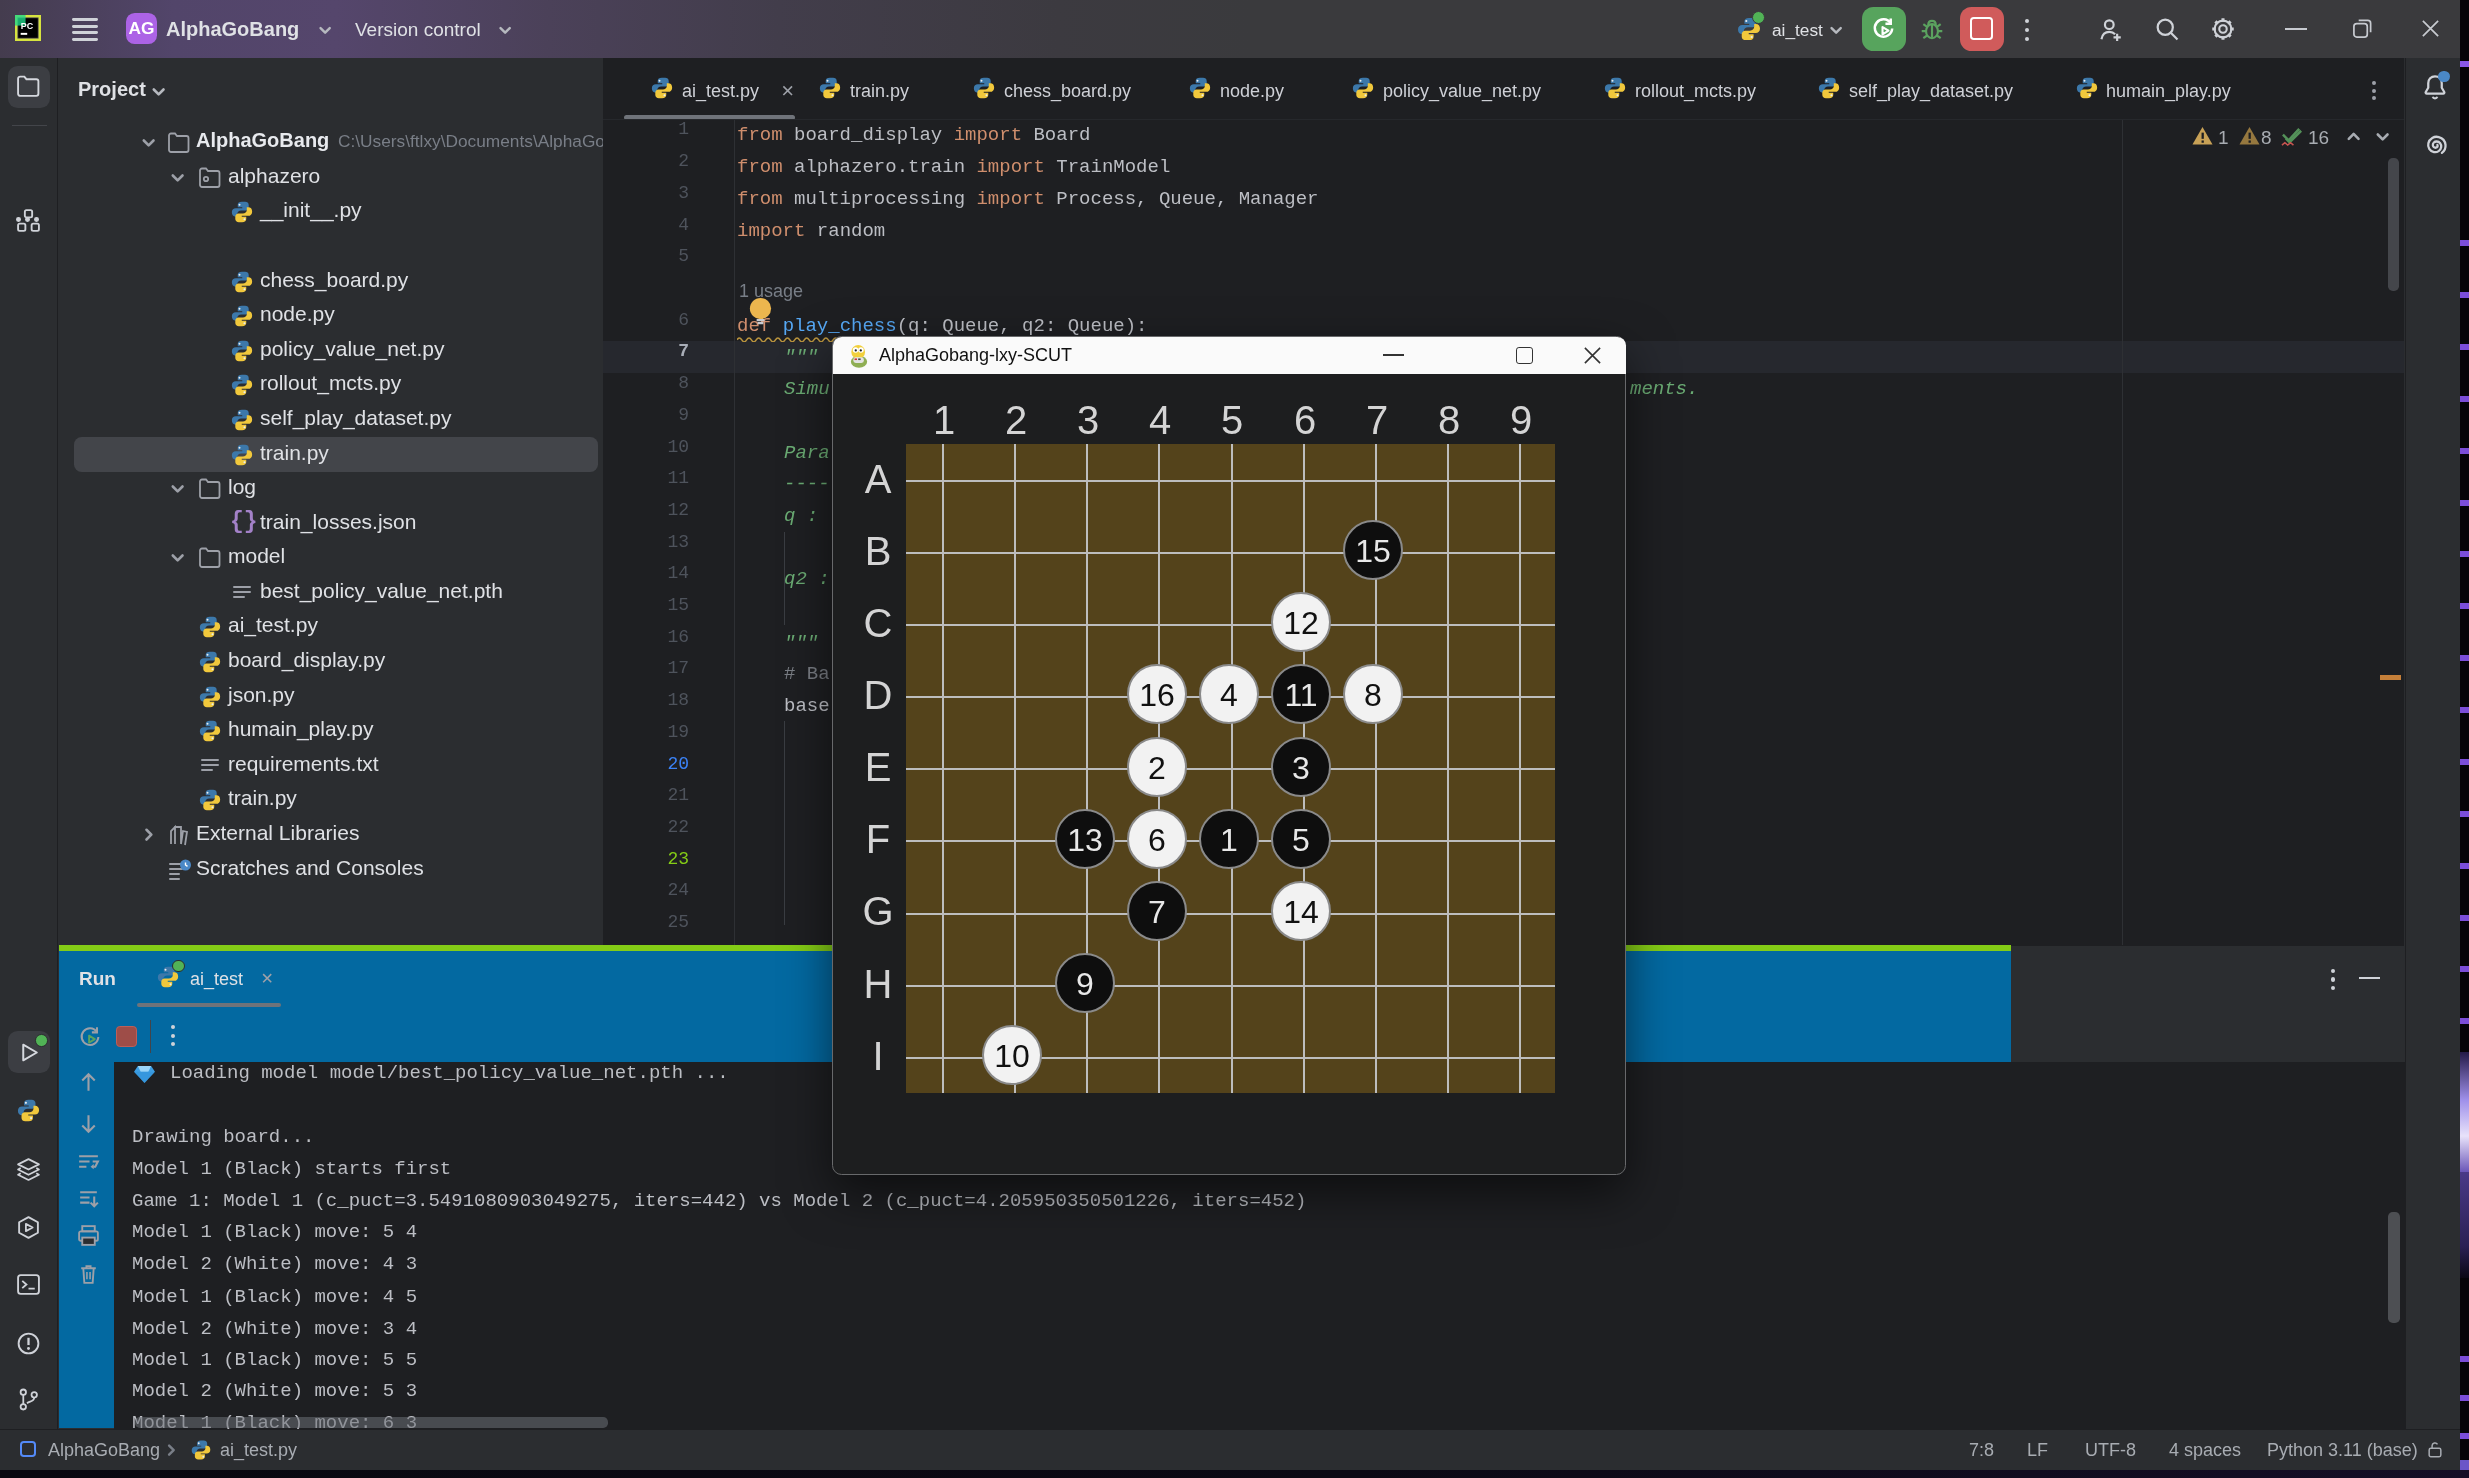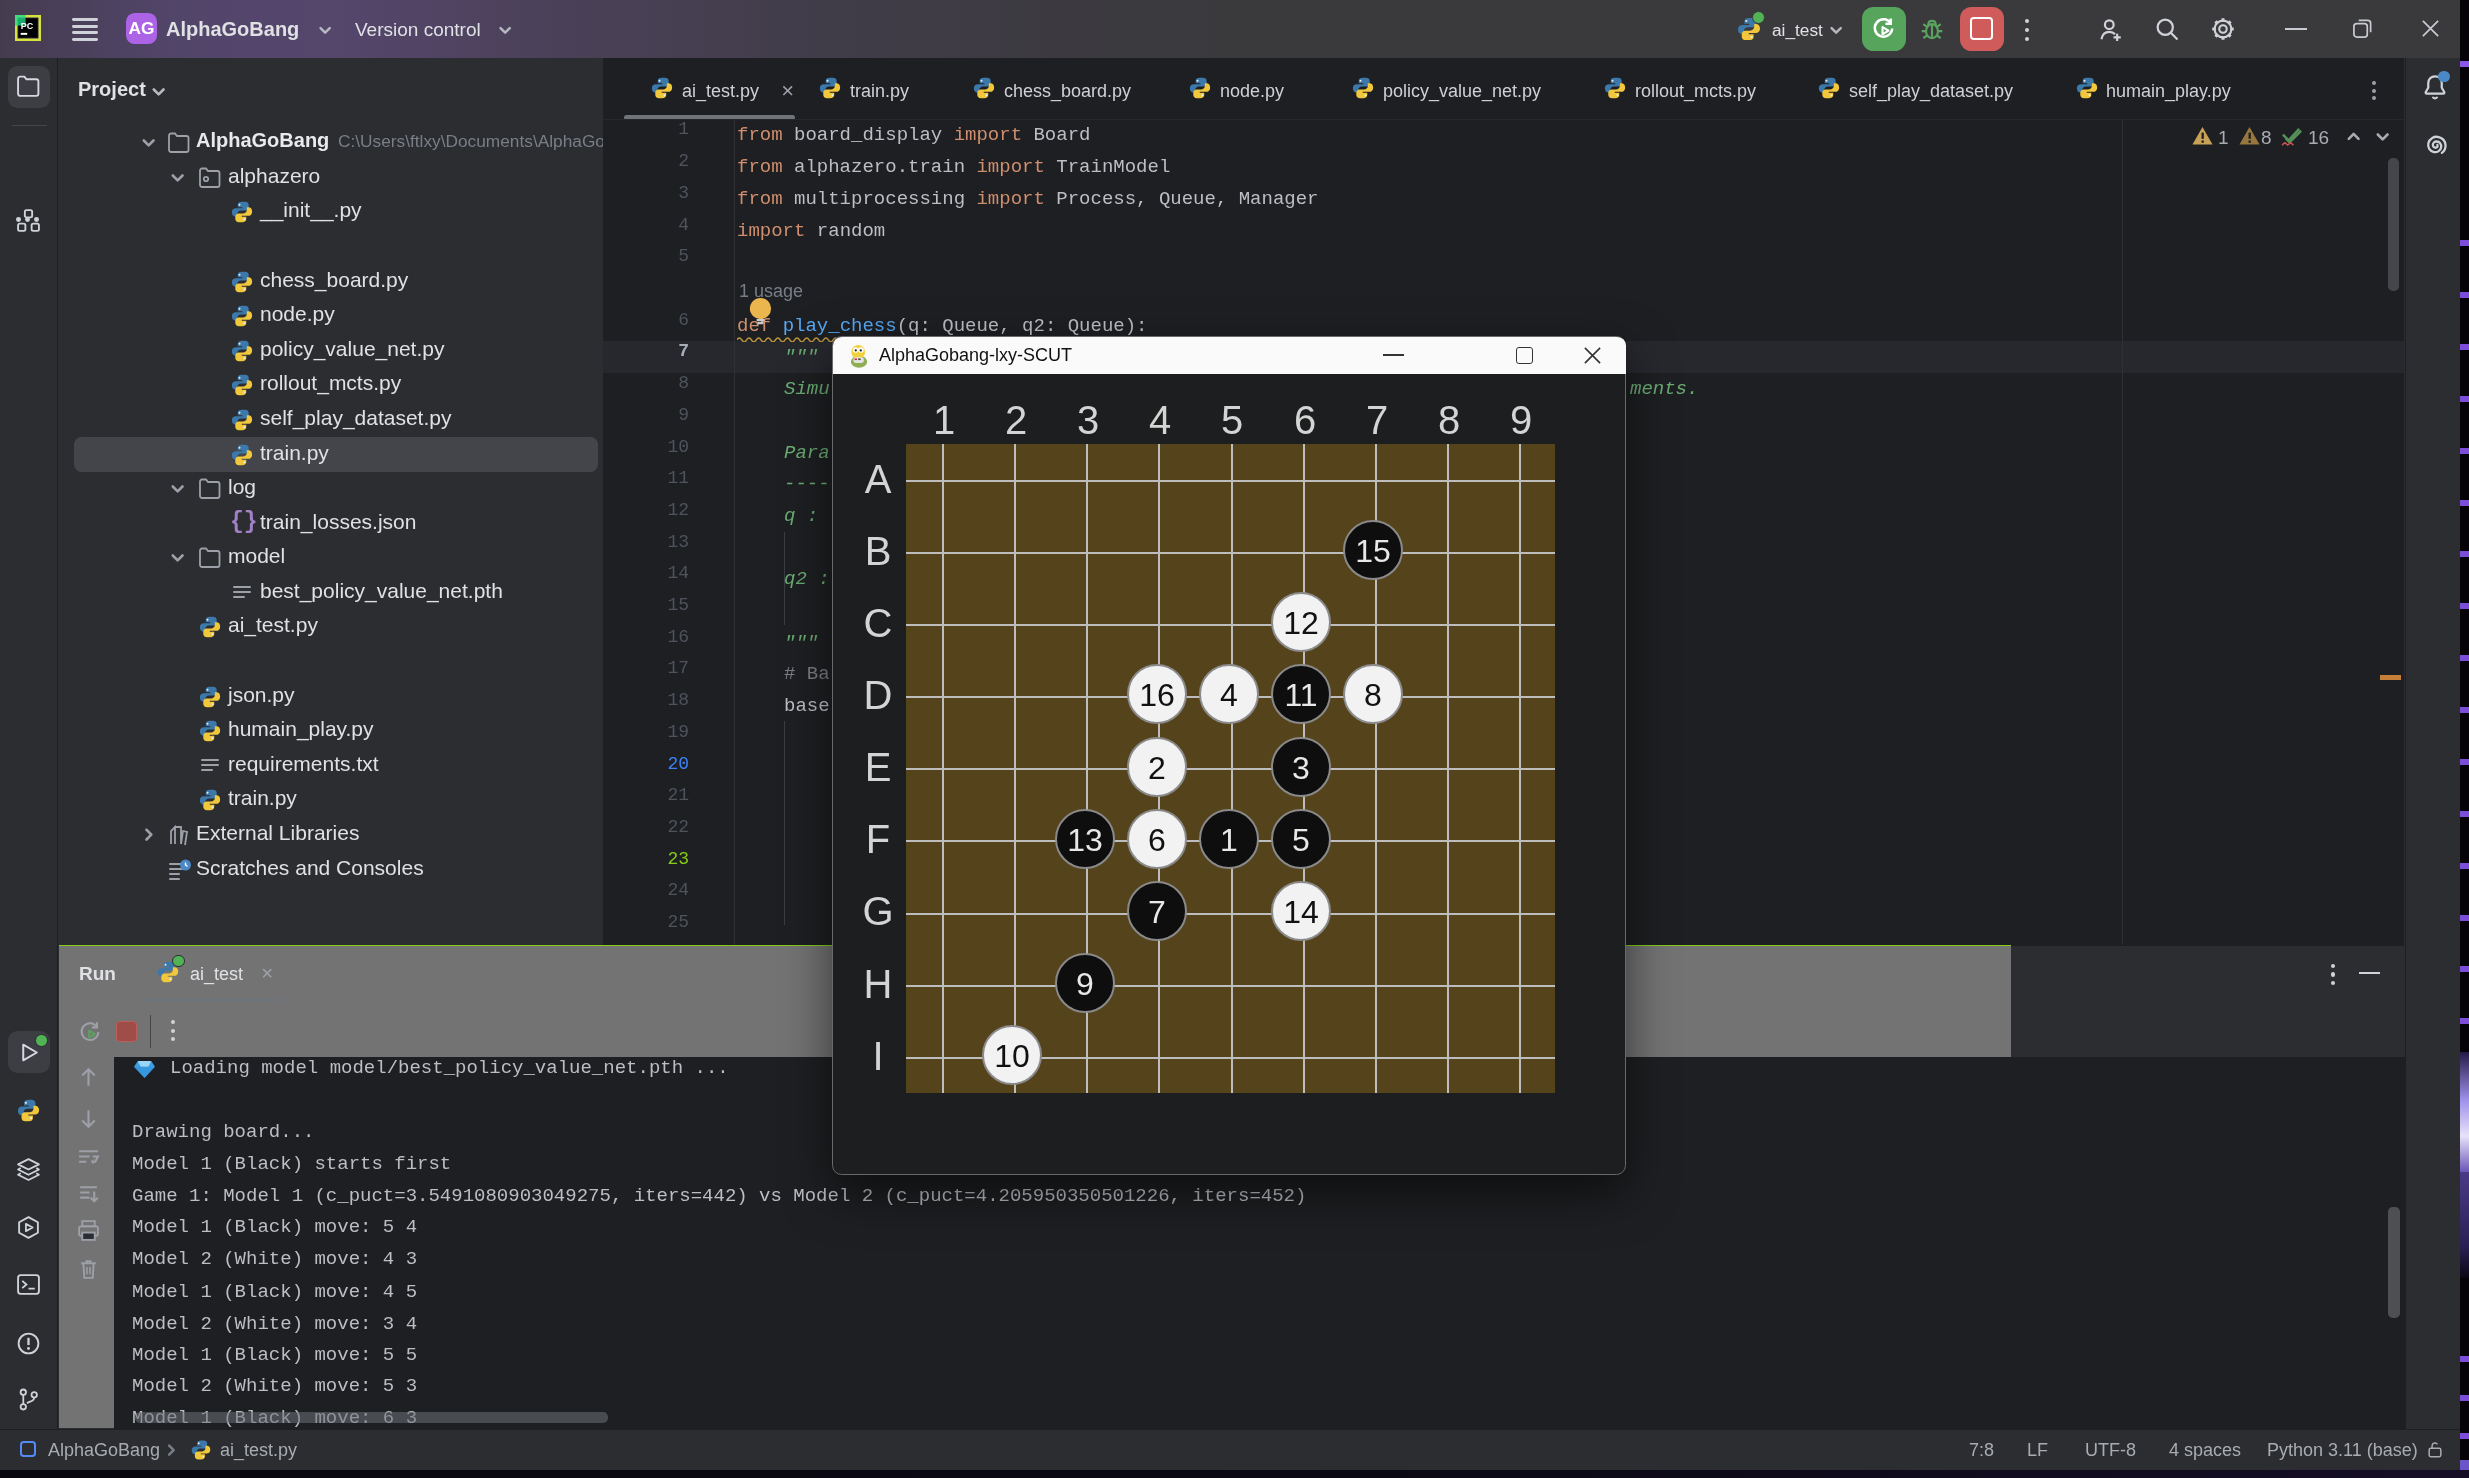--- a/index.html
+++ b/index.html
@@ -4,21 +4,21 @@
 html,body{width:2470px;height:1479px;background:#06040c;overflow:hidden}
 body{font-family:"Liberation Sans",sans-serif;position:relative}
 .abs{position:absolute}
 #ide{position:absolute;left:0;top:0;width:2460px;height:1470px;background:#2B2D30;overflow:hidden}
 #titlebar{position:absolute;left:0;top:0;width:2460px;height:58px;
 background:linear-gradient(90deg,#443C4E 0px,#52456A 173px,#55466C 336px,#4B4159 548px,#423D4B 778px,#3C3A40 1057px,#3A3A3D 1249px,#3A3A3D 2460px);}
 #leftbar{position:absolute;left:0;top:58px;width:58px;height:1371px;background:#2B2D30;border-right:1px solid #1E1F22}
 #project{position:absolute;left:59px;top:58px;width:545px;height:888px;background:#2B2D30}
 #editor{position:absolute;left:603px;top:58px;width:1801px;height:888px;background:#1E1F22}
 #rightbar{position:absolute;left:2405px;top:58px;width:56px;height:1371px;background:#2B2D30;border-left:1px solid #1E1F22}
-#runpanel{position:absolute;left:59px;top:945px;width:1952px;height:483px;background:#737373;border-top:1px solid #84cc16}
+#runpanel{position:absolute;left:59px;top:945px;width:1952px;height:483px;background:#0369a1;border-top:6px solid #84cc16}
 #console{position:absolute;left:55px;top:111px;width:2291px;height:372px;background:#1E1F22}
 #statusbar{position:absolute;left:0;top:1429px;width:2460px;height:41px;background:#2B2D30;border-top:1px solid #1E1F22;color:#A8ACB2;font-size:18px}
 .trow{position:absolute;left:0;width:545px;height:35px;color:#DFE1E5;font-size:21px}
 .trow .lbl{position:absolute;top:3.8px;white-space:pre}
 .gray{color:#797E87}
 .tab{position:absolute;top:0;height:62px;color:#CED0D6;font-size:18px}
 .kw{color:#CF8E6D}
 .code{position:absolute;white-space:pre;font-family:"Liberation Mono",monospace;font-size:19px;color:#BCBEC4;line-height:32px}
 .doc{color:#6AAB73;font-style:italic}
 .cmt{color:#7A7E85}
@@ -269,20 +269,29 @@
         <div class="lbl" style="left:201px">best_policy_value_net.pth</div>
       </div>
 <div class="trow" style="top:551px">
         <svg style="position:absolute;left:139px;top:5.8px" width="24" height="24" viewBox="0 0 48 48">
           <path fill="#3C78AA" d="M23.8 3.5c-5.6 0-8.3 2.4-8.3 6.3v4.7h9v1.9H11.6c-4.5 0-7.9 2.9-7.9 8.3 0 5.5 3 8.6 7.5 8.6h3.2v-5.3c0-4.1 3.6-7.2 7.8-7.2h8.9c3.5 0 6.3-2.9 6.3-6.4V9.8c0-3.9-3.2-6.3-7.1-6.3h-6.5z"></path>
           <circle cx="19" cy="9.3" r="2" fill="#e8edf2"></circle>
           <path fill="#F1C83C" d="M24.2 44.5c5.6 0 8.3-2.4 8.3-6.3v-4.7h-9v-1.9h12.9c4.5 0 7.9-2.9 7.9-8.3 0-5.5-3-8.6-7.5-8.6h-3.2V20c0 4.1-3.6 7.2-7.8 7.2h-8.9c-3.5 0-6.3 2.9-6.3 6.4v4.6c0 3.9 3.2 6.3 7.1 6.3h6.5z"></path>
           <circle cx="29" cy="38.7" r="2" fill="#e8edf2"></circle>
         </svg>
         <div class="lbl" style="left:169px">ai_test.py</div>
+      </div>
+<div class="trow" style="top:586px">
+        <svg style="position:absolute;left:139px;top:5.8px" width="24" height="24" viewBox="0 0 48 48">
+          <path fill="#3C78AA" d="M23.8 3.5c-5.6 0-8.3 2.4-8.3 6.3v4.7h9v1.9H11.6c-4.5 0-7.9 2.9-7.9 8.3 0 5.5 3 8.6 7.5 8.6h3.2v-5.3c0-4.1 3.6-7.2 7.8-7.2h8.9c3.5 0 6.3-2.9 6.3-6.4V9.8c0-3.9-3.2-6.3-7.1-6.3h-6.5z"></path>
+          <circle cx="19" cy="9.3" r="2" fill="#e8edf2"></circle>
+          <path fill="#F1C83C" d="M24.2 44.5c5.6 0 8.3-2.4 8.3-6.3v-4.7h-9v-1.9h12.9c4.5 0 7.9-2.9 7.9-8.3 0-5.5-3-8.6-7.5-8.6h-3.2V20c0 4.1-3.6 7.2-7.8 7.2h-8.9c-3.5 0-6.3 2.9-6.3 6.4v4.6c0 3.9 3.2 6.3 7.1 6.3h6.5z"></path>
+          <circle cx="29" cy="38.7" r="2" fill="#e8edf2"></circle>
+        </svg>
+        <div class="lbl" style="left:169px">board_display.py</div>
       </div>
 <div class="trow" style="top:621px">
         <svg style="position:absolute;left:139px;top:5.8px" width="24" height="24" viewBox="0 0 48 48">
           <path fill="#3C78AA" d="M23.8 3.5c-5.6 0-8.3 2.4-8.3 6.3v4.7h9v1.9H11.6c-4.5 0-7.9 2.9-7.9 8.3 0 5.5 3 8.6 7.5 8.6h3.2v-5.3c0-4.1 3.6-7.2 7.8-7.2h8.9c3.5 0 6.3-2.9 6.3-6.4V9.8c0-3.9-3.2-6.3-7.1-6.3h-6.5z"></path>
           <circle cx="19" cy="9.3" r="2" fill="#e8edf2"></circle>
           <path fill="#F1C83C" d="M24.2 44.5c5.6 0 8.3-2.4 8.3-6.3v-4.7h-9v-1.9h12.9c4.5 0 7.9-2.9 7.9-8.3 0-5.5-3-8.6-7.5-8.6h-3.2V20c0 4.1-3.6 7.2-7.8 7.2h-8.9c-3.5 0-6.3 2.9-6.3 6.4v4.6c0 3.9 3.2 6.3 7.1 6.3h6.5z"></path>
           <circle cx="29" cy="38.7" r="2" fill="#e8edf2"></circle>
         </svg>
         <div class="lbl" style="left:169px">json.py</div>
       </div>

